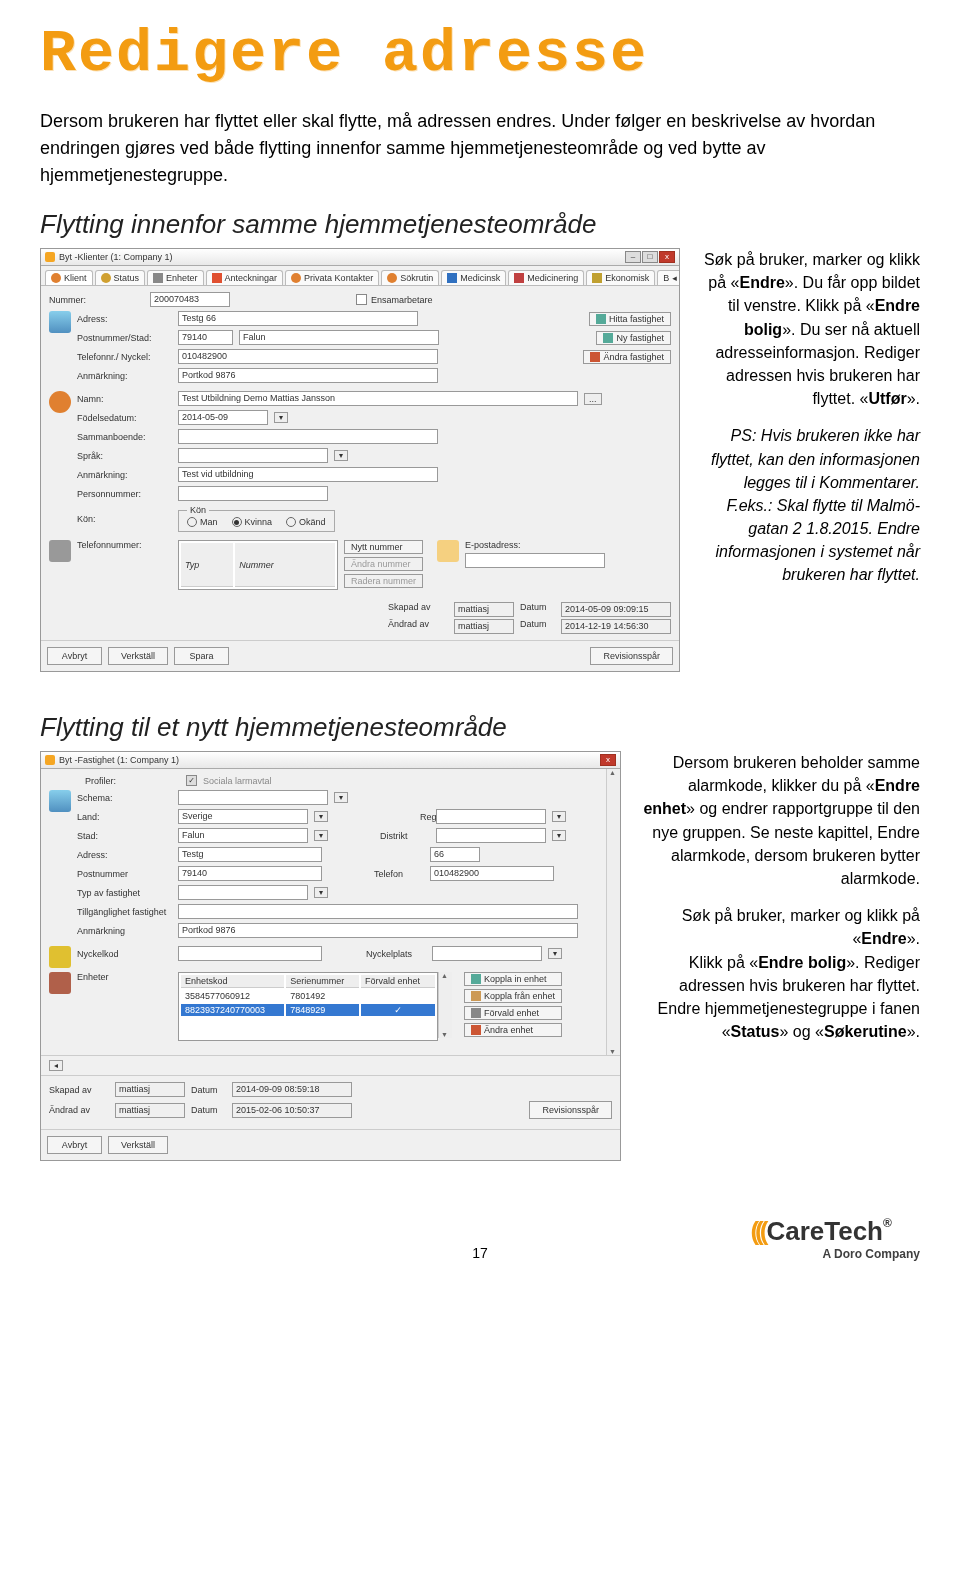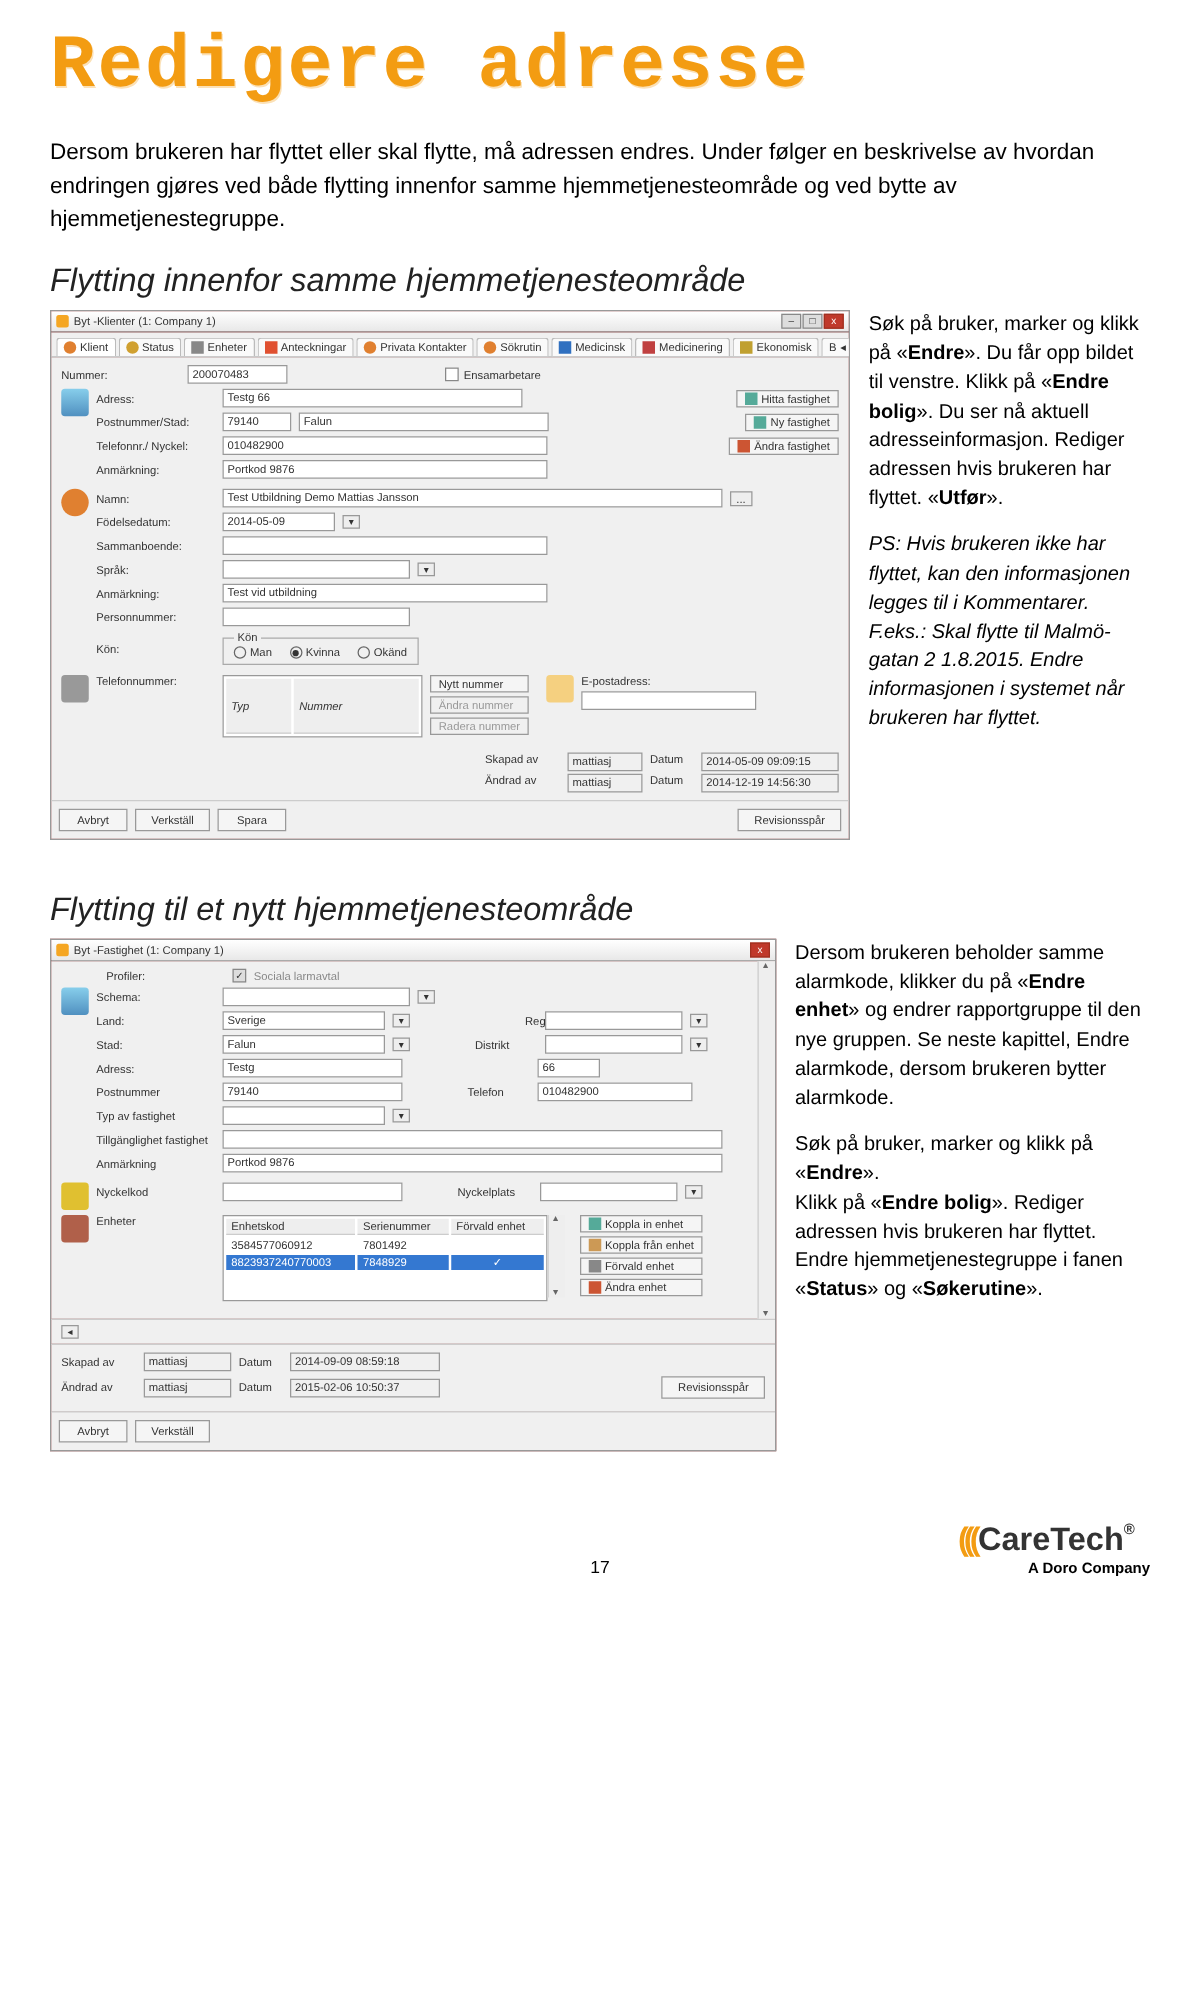--- a/index.html
+++ b/index.html
@@ -33,34 +33,34 @@
     margin: 10px 0 8px 0;
     color: #222;
   }
   .section-row {
     display: flex;
     gap: 15px;
     align-items: flex-start;
     margin-bottom: 40px;
   }
   .screenshot {
-    background: #7f1d1d;
+    background: #eab308;
     border: 1px solid #999;
     font-size: 9px;
     color: #333;
     flex-shrink: 0;
   }
   .ss1 { width: 640px; }
   .ss2 { width: 581px; }
   .side-text {
     font-size: 16px;
     line-height: 1.45;
     flex: 1;
   }
-  .side-text p { margin-bottom: 14px; }
+  .side-text p { margin-bottom: 14px; text-align: right; }
   .side-text .italic { font-style: italic; }
   .bold { font-weight: bold; }
 
   
   .win-titlebar {
     background: linear-gradient(#fff,#e8e8e8);
     border-bottom: 1px solid #aaa;
     padding: 2px 4px;
     display: flex;
     justify-content: space-between;
@@ -185,21 +185,21 @@
     bottom: 0;
     text-align: left;
   }
   .brand-logo {
     font-size: 26px;
     font-weight: bold;
     color: #333;
   }
   .brand-logo .waves { color: #f39c12; letter-spacing: -4px; margin-right: 2px;}
   .brand-logo .reg { font-size: 12px; vertical-align: top;}
-  .brand-sub { font-size: 12px; font-weight: bold; color: #000000; margin-left: 56px;}
+  .brand-sub { font-size: 12px; font-weight: bold; color: #404040; margin-left: 72px;}
 </style>
 </head>
 <body>
 
 <h1 class="main-title">Redigere adresse</h1>
 
 <p class="intro">Dersom brukeren har flyttet eller skal flytte, må adressen endres. Under følger en beskrivelse av hvordan endringen gjøres ved både flytting innenfor samme hjemmetjenesteområde og ved bytte av hjemmetjenestegruppe.</p>
 
 <h2 class="subheading">Flytting innenfor samme hjemmetjenesteområde</h2>
 

